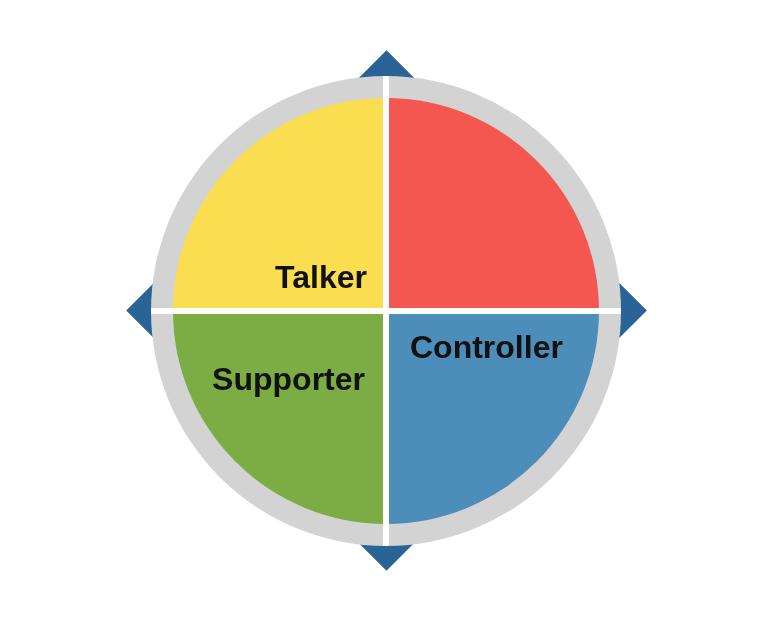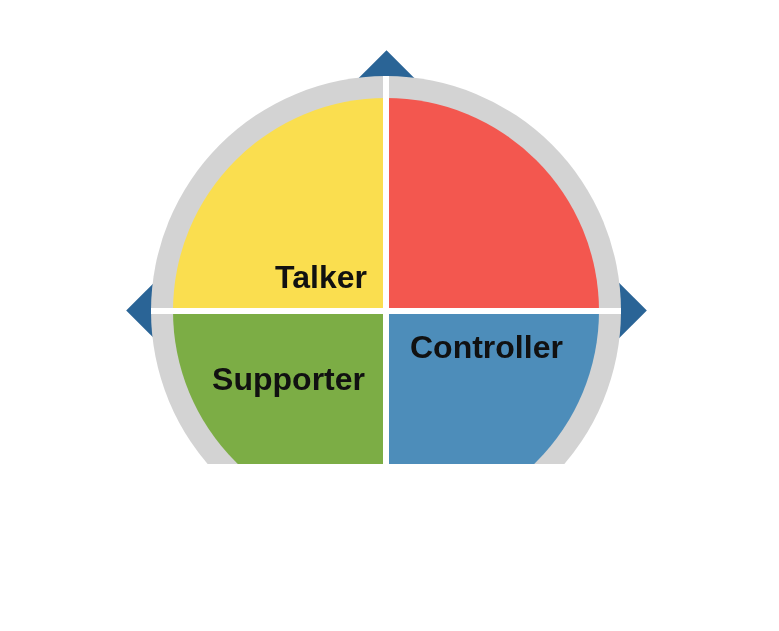--- a/index.html
+++ b/index.html
@@ -3,21 +3,21 @@
 <meta charset="utf-8">
 <style>
   html, body {
     margin: 0;
     padding: 0;
     background: #FFFFFF;
   }
   .canvas {
     position: relative;
     width: 779px;
-    height: 464px;
+    height: 631px;
     background: #FFFFFF;
     overflow: hidden;
     font-family: "Liberation Sans", "DejaVu Sans", sans-serif;
     border-radius: 16px;
   }
   
   .diamond {
     position: absolute;
     width: 57px;
     height: 57px;

